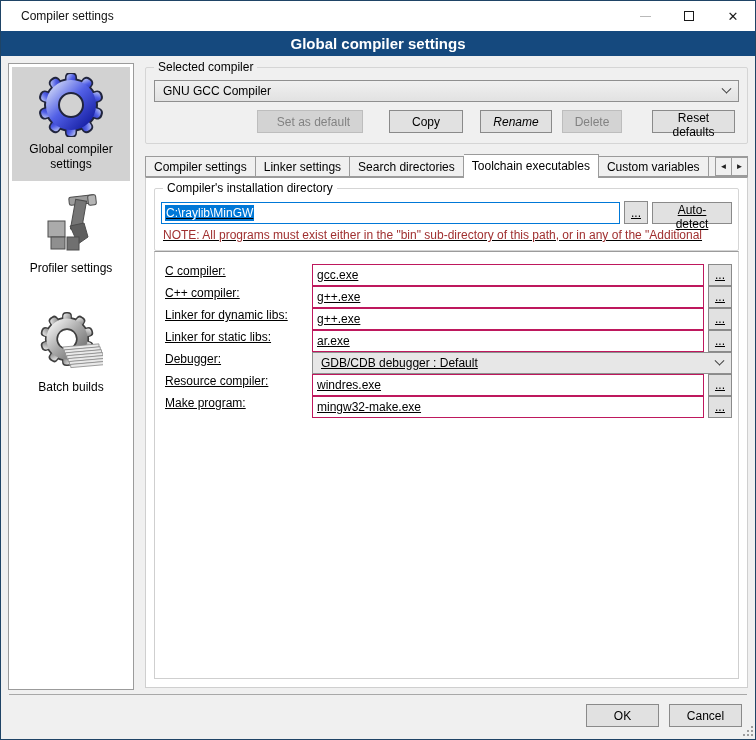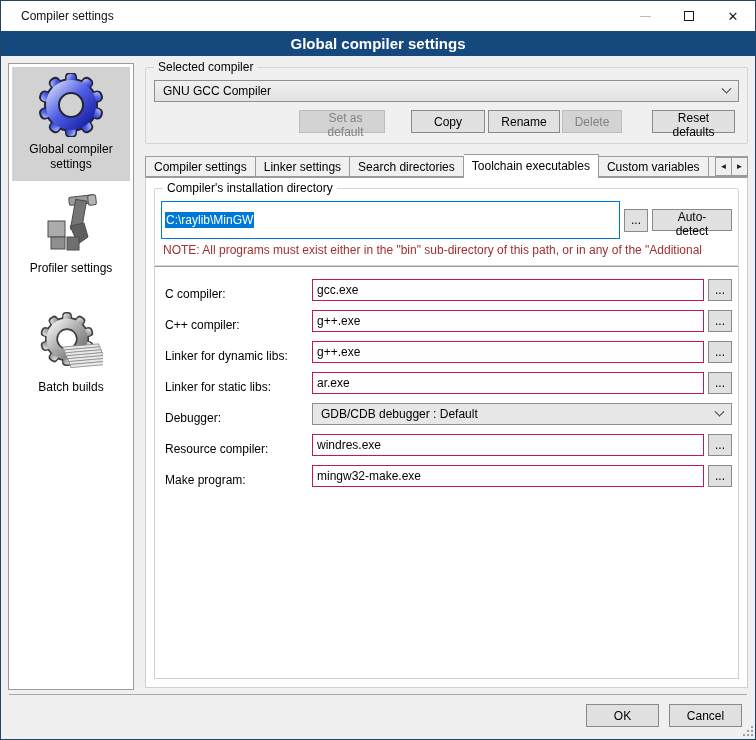--- a/index.html
+++ b/index.html
@@ -59,57 +59,57 @@
   .btn{
     height:23px;background:#e1e1e1;border:1px solid #8a8a8a;
     font-family:"Liberation Sans",sans-serif;font-size:12px;color:#000;
     padding:0 10px;cursor:default;
   }
   .btn:disabled,.btn.disabled{background:#d3d3d3;border-color:#bdbdbd;color:#828282;}
   .browse-btn{width:24px;padding:0;flex:0 0 auto;}
   
   .gb1{margin-top:4px;padding:12px 8px 10px 8px;flex:0 0 auto;}
   .gb1-buttons{display:flex;margin-top:8px;justify-content:flex-end;padding-right:4px;}
-  .gb1-buttons .b-setdefault{width:86px;margin-right:26px;padding-left:17px;}
-  .gb1-buttons .b-copy{width:74px;margin-right:3px;}
-  .gb1-buttons .b-rename{width:72px;margin-right:2px;}
+  .gb1-buttons .b-setdefault{width:106px;margin-right:26px;padding-left:17px;}
+  .gb1-buttons .b-copy{width:74px;margin-right:17px;}
+  .gb1-buttons .b-rename{width:72px;margin-right:10px;font-style:italic;}
   .gb1-buttons .b-delete{width:60px;margin-right:30px;}
   .gb1-buttons .b-reset{width:83px;}
   
   .tabstrip{display:flex;position:relative;align-items:flex-end;margin-top:10px;flex:0 0 auto;z-index:2;}
   .tab{
     height:21px;line-height:20px;padding:0 8px;background:#f0f0f0;
     border:1px solid #9b9b9b;border-left:none;white-space:nowrap;cursor:default;
   }
   .tab:first-child{border-left:1px solid #9b9b9b;}
   .tab.active{background:#fff;height:24px;line-height:23px;border-bottom:none;margin-bottom:-1px;z-index:3;position:relative;}
   .tab.clipped{width:44px;overflow:hidden;border-right:none;padding-right:0;}
   .tab-arrows{position:absolute;right:0;bottom:1px;display:flex;z-index:4;}
   .arrow-btn{
     width:17px;height:19px;background:#f0f0f0;border:1px solid #9b9b9b;
     display:flex;align-items:center;justify-content:center;font-size:8px;color:#222;
     margin-left:-1px;cursor:default;padding:0;
   }
   
   .page{background:#fff;border:1px solid #cfcfcf;border-top:1px solid #9b9b9b;position:relative;z-index:1;}
-  .outer-page{flex:1 1 auto;padding:10px 8px 8px 8px;display:flex;flex-direction:column;min-height:0;}
+  .outer-page{flex:1 1 auto;padding:10px 8px 8px 8px;display:flex;flex-direction:column;min-height:0;text-decoration:underline;}
   .inner-page{flex:1 1 auto;padding:12px 6px 8px 10px;}
   
   .gb2{padding:12px 6px 4px 6px;flex:0 0 auto;}
   .dir-row{display:flex;gap:4px;align-items:center;}
   .textbox{
-    height:38px;border:1px solid #7a7a7a;background:#fff;display:flex;align-items:center;
+    height:22px;border:1px solid #7a7a7a;background:#fff;display:flex;align-items:center;
     padding:0 3px;flex:1 1 auto;overflow:hidden;white-space:nowrap;
   }
   .textbox.focused{border:1px solid var(--selection);}
   .selected-text{background:var(--selection);color:#fff;padding:1px 1px;}
   .autodetect-btn{width:80px;height:22px;flex:0 0 auto;}
   .note{color:var(--note-red);margin:4px 0 4px 2px;white-space:nowrap;overflow:hidden;}
   
-  .prog-row{display:flex;align-items:flex-end;margin-bottom:9px;}
+  .prog-row{display:flex;align-items:flex-start;}
   .prog-label{width:147px;flex:0 0 auto;}
   .prog-ctrl{flex:1 1 auto;display:flex;gap:4px;align-items:center;min-width:0;}
   .prog-ctrl input[type=text]{
     flex:1 1 auto;height:22px;border:1px solid #be185d;background:#fff;
     font-family:"Liberation Sans",sans-serif;font-size:12px;padding:0 4px;min-width:0;
   }
   .prog-ctrl .browse-btn{height:22px;}
   .prog-ctrl .combo{flex:1 1 auto;background:#e7e7e7;}
   
   .footer{flex:0 0 45px;margin:0 8px;border-top:1px solid #a8a8a8;display:flex;justify-content:flex-end;gap:10px;padding:9px 5px 0 0;position:relative;}

